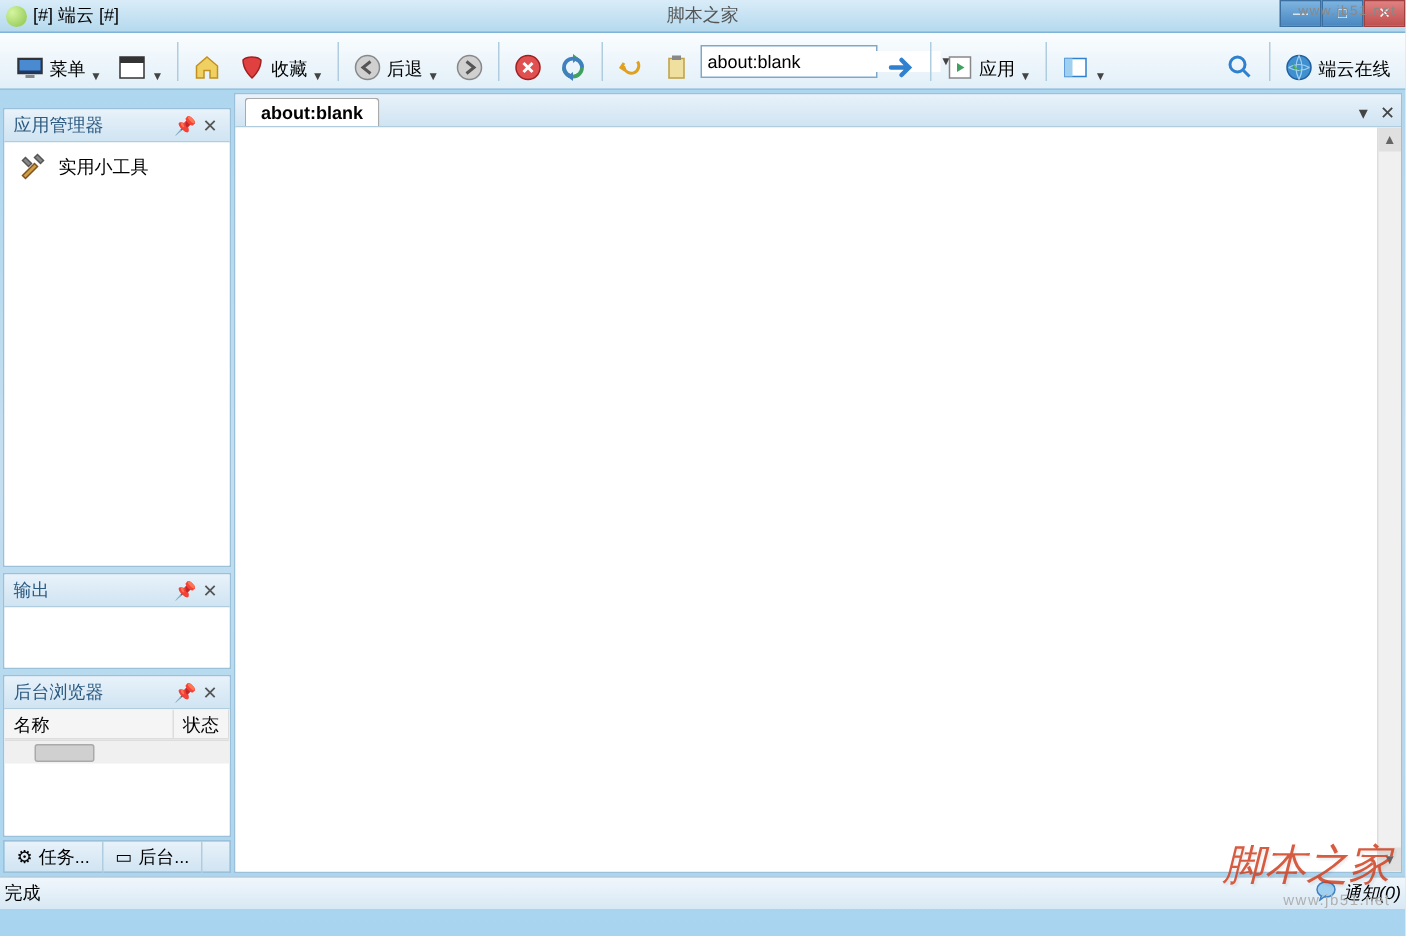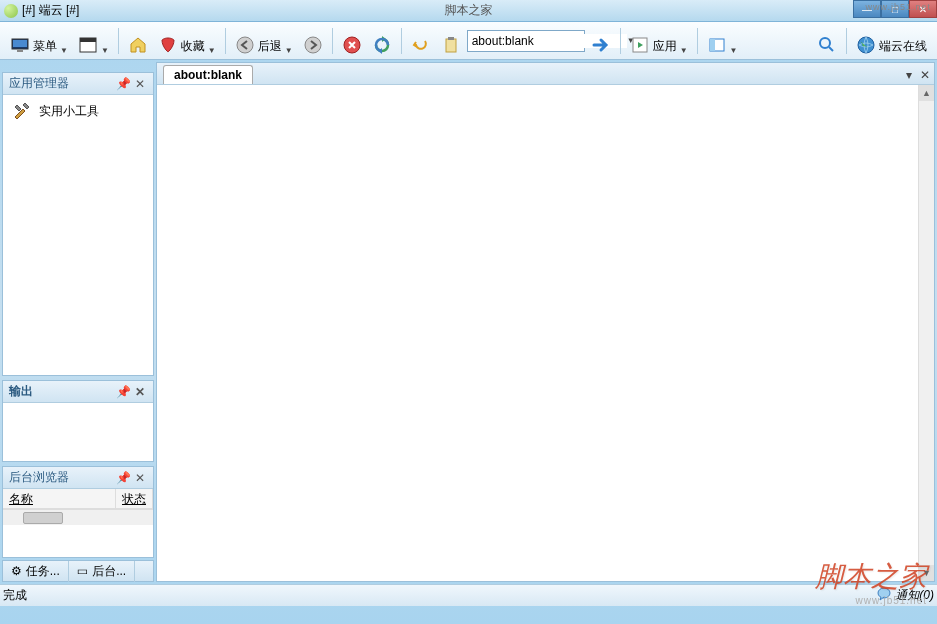--- a/index.html
+++ b/index.html
@@ -24,23 +24,23 @@
 .sidebar { width: 156px; display: flex; flex-direction: column; }
 .panel { display: flex; flex-direction: column; border: 1px solid #9bc0da; margin: 2px; background: #fff; }
 .panel-header { height: 22px; background: linear-gradient(to bottom, #e8f2fa, #d0e4f2); display: flex; align-items: center; padding: 0 6px; border-bottom: 1px solid #b0cde0; font-size: 12px; color: #2b5a80; }
 .panel-header .spacer { flex: 1; }
 .pin-icon, .close-x { width: 14px; height: 14px; display: flex; align-items: center; justify-content: center; cursor: pointer; color: #555; margin-left: 2px; }
 .panel-body { flex: 1; background: #fff; overflow: auto; }
 .app-item { display: flex; align-items: center; padding: 6px 8px; gap: 8px; cursor: pointer; }
 .app-item-icon { width: 20px; height: 20px; }
 
 .panel.app-mgr { flex: 1; margin-top: 12px; }
-.panel.output { height: 82px; font-weight: bold; }
-.panel.bg-browser { height: 92px; }
-.bg-cols { display: flex; height: 20px; border-bottom: 1px solid #ddd; background: #f5f5f5; text-decoration: underline; }
+.panel.output { height: 64px; }
+.panel.bg-browser { height: 108px; }
+.bg-cols { display: flex; height: 20px; border-bottom: 1px solid #ddd; background: #f5f5f5; }
 .bg-col { padding: 2px 6px; border-right: 1px solid #ddd; }
 .bg-col.name { flex: 1; }
 .bg-hscroll { height: 16px; display: flex; align-items: center; background: #f0f0f0; border-top: 1px solid #ddd; }
 .bg-hscroll .thumb { width: 40px; height: 12px; background: #d0d0d0; border: 1px solid #aaa; margin-left: 20px; border-radius: 2px; }
 
 .bottom-tabs { height: 22px; display: flex; align-items: center; background: linear-gradient(to bottom,#e8f2fa,#d0e4f2); border: 1px solid #9bc0da; margin: 0 2px 2px; }
 .btab { padding: 2px 8px; display: flex; align-items: center; gap: 4px; border-right: 1px solid #b0cde0; cursor: pointer; }
 
 .content { flex: 1; background: #fff; border: 1px solid #9bc0da; margin: 2px 2px 2px 0; display: flex; flex-direction: column; position: relative; }
 .tab-strip { height: 22px; background: linear-gradient(to bottom, #e8f2fa, #d0e4f2); display: flex; align-items: flex-end; padding-left: 6px; border-bottom: 1px solid #b0cde0; }

